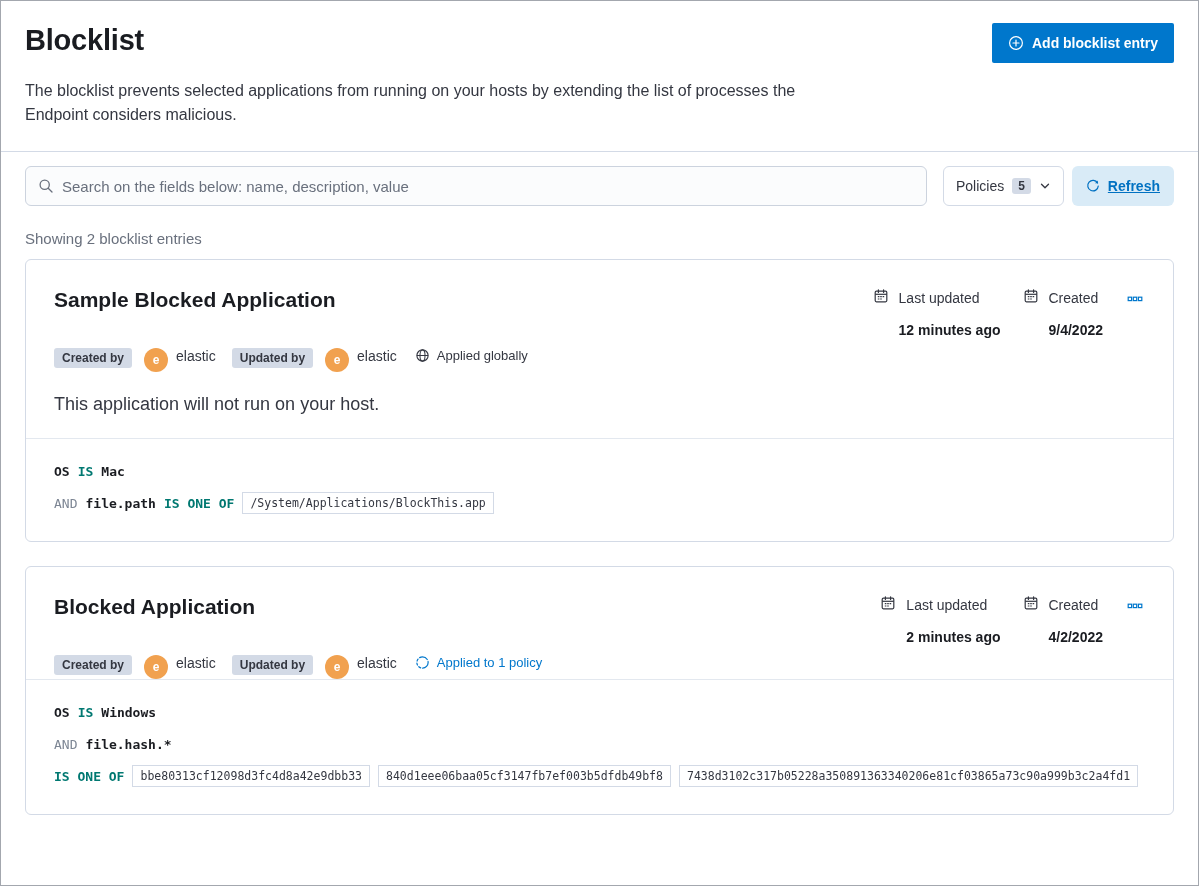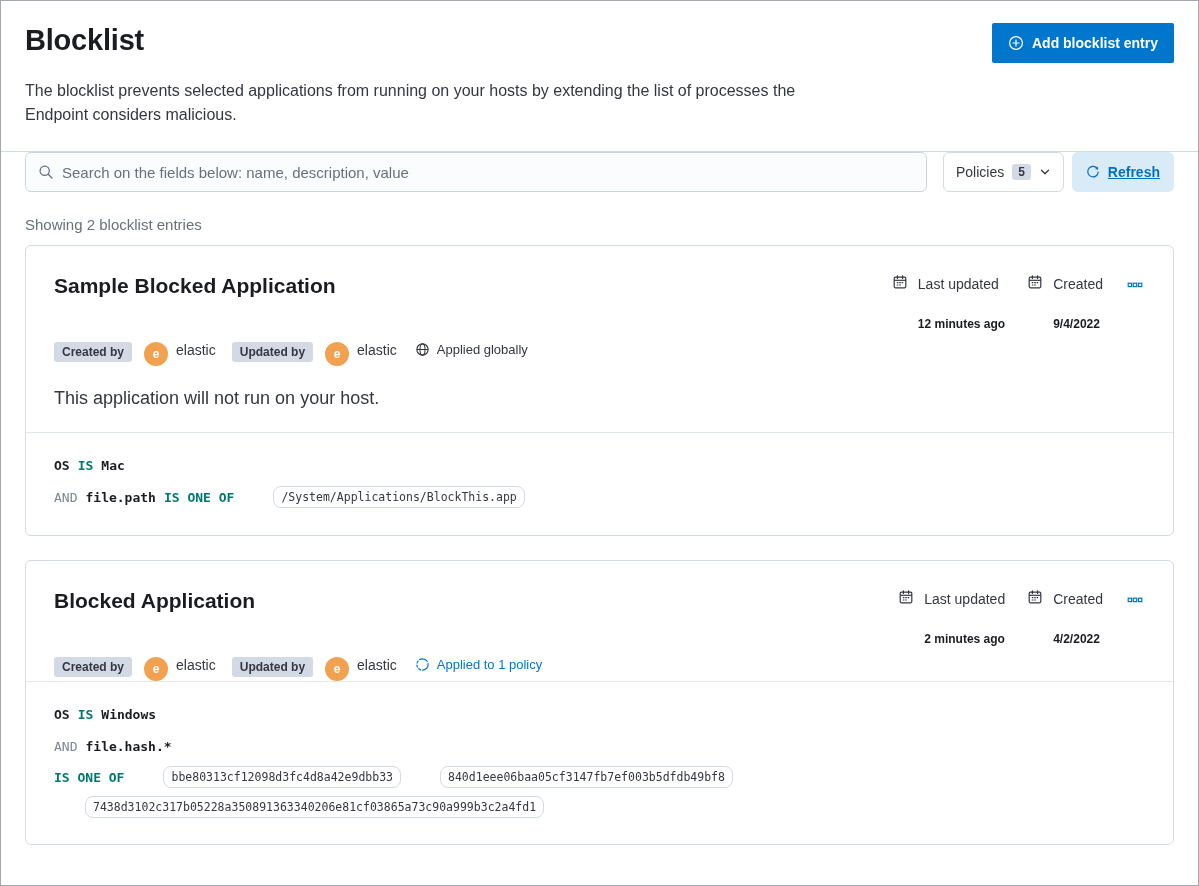--- a/index.html
+++ b/index.html
@@ -27,21 +27,21 @@
   .header-row{display:flex;justify-content:space-between;align-items:flex-start;}
   h1.page-title{font-size:29px;line-height:38px;font-weight:700;color:var(--text-strong);letter-spacing:-.2px;}
   .btn{border:none;cursor:pointer;font-family:inherit;display:inline-flex;align-items:center;gap:8px;}
   .btn-add{
     background:var(--primary);color:#fff;height:40px;padding:0 16px;border-radius:2px;
     font-size:14px;font-weight:600;margin-top:2px;
   }
   .page-description{margin-top:16px;font-size:16px;line-height:24px;max-width:775px;color:var(--text);}
   .full-divider{border:none;border-top:1px solid var(--border);margin:24px -24px 0;}
   
-  .toolbar{display:flex;align-items:flex-start;}
+  .toolbar{display:flex;align-items:flex-start;margin-top:14px;}
   .search-box{
     flex:1;height:40px;border:1px solid #CCD3DE;border-radius:6px;background:#FBFCFD;
     display:flex;align-items:center;padding:0 12px;gap:8px;
   }
   .search-box input{
     border:none;outline:none;background:transparent;flex:1;font-size:15px;
     font-family:inherit;color:var(--text);
   }
   .search-box input::placeholder{color:var(--text-subdued);}
   .btn-policies{
@@ -60,21 +60,21 @@
   .results-summary{margin-top:24px;font-size:15px;color:var(--text-subdued);}
   
   .card{border:1px solid var(--border);border-radius:6px;margin-top:12px;background:#fff;}
   .card + .card{margin-top:24px;}
   .card-top{padding:26px 28px 0;}
   .card-header{display:flex;justify-content:space-between;align-items:flex-start;}
   .card-title{font-size:21px;line-height:28px;font-weight:700;color:var(--text-strong);}
   .card-meta{display:flex;align-items:flex-start;gap:22px;padding-top:2px;}
   .meta-item{display:flex;gap:10px;}
   .meta-text .meta-label{font-size:14px;line-height:20px;color:var(--text);}
-  .meta-text .meta-value{font-size:12px;line-height:20px;font-weight:700;color:var(--text-strong);margin-top:20px;}
+  .meta-text .meta-value{font-size:14px;line-height:20px;font-weight:700;color:var(--text-strong);margin-top:12px;}
   .btn-actions{background:transparent;padding:2px;margin-top:1px;}
   .badge-row{display:flex;align-items:flex-start;margin-top:8px;}
   .eui-badge{
     background:var(--border);color:var(--text);font-size:12px;font-weight:600;
     line-height:20px;padding:0 8px;border-radius:3px;white-space:nowrap;
   }
   .avatar{
     width:24px;height:24px;border-radius:50%;background:var(--avatar-bg);color:#fff;
     font-size:12px;font-weight:600;display:inline-flex;align-items:center;justify-content:center;
     margin-left:12px;
@@ -86,22 +86,22 @@
   .scope.link{color:var(--primary);cursor:pointer;}
   .card-description{margin-top:20px;font-size:18px;line-height:24px;color:var(--text);padding-bottom:22px;}
   .card-divider{border:none;border-top:1px solid var(--inner-border);}
   .criteria{padding:20px 28px 26px;font-family:"DejaVu Sans Mono","Liberation Mono",monospace;font-size:13px;}
   .criteria-line{display:flex;align-items:center;flex-wrap:wrap;gap:8px;min-height:24px;margin-top:8px;}
   .criteria-line:first-child{margin-top:0;}
   .t-field{font-weight:700;color:var(--text-strong);}
   .t-operator{color:var(--operator);font-weight:600;}
   .t-conjunction{color:var(--conjunction);}
   .t-value{
-    border:1px solid var(--border);border-radius:8px;background:#fff;color:var(--text);
-    font-size:11.5px;padding:3px 7px;white-space:nowrap;margin-left:31px;
+    border:1px solid var(--border);border-radius:0;background:#fff;color:var(--text);
+    font-size:11.5px;padding:3px 7px;white-space:nowrap;
   }
   svg{display:block;}
 </style>
 </head>
 <body>
 
 <div class="page">
 
   <div class="header-row">
     <h1 class="page-title">Blocklist</h1>

